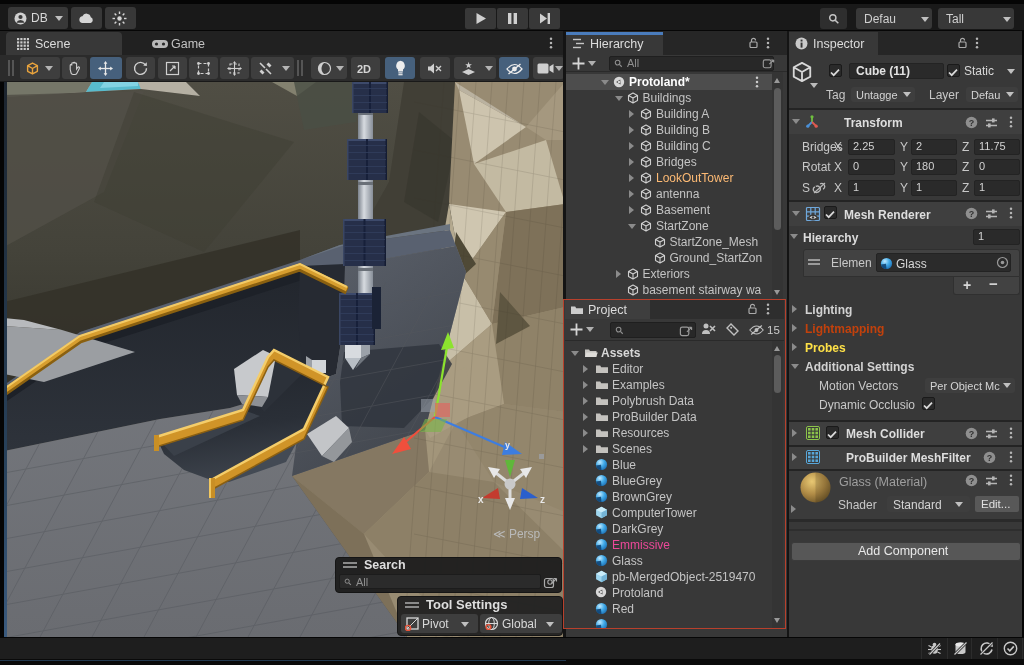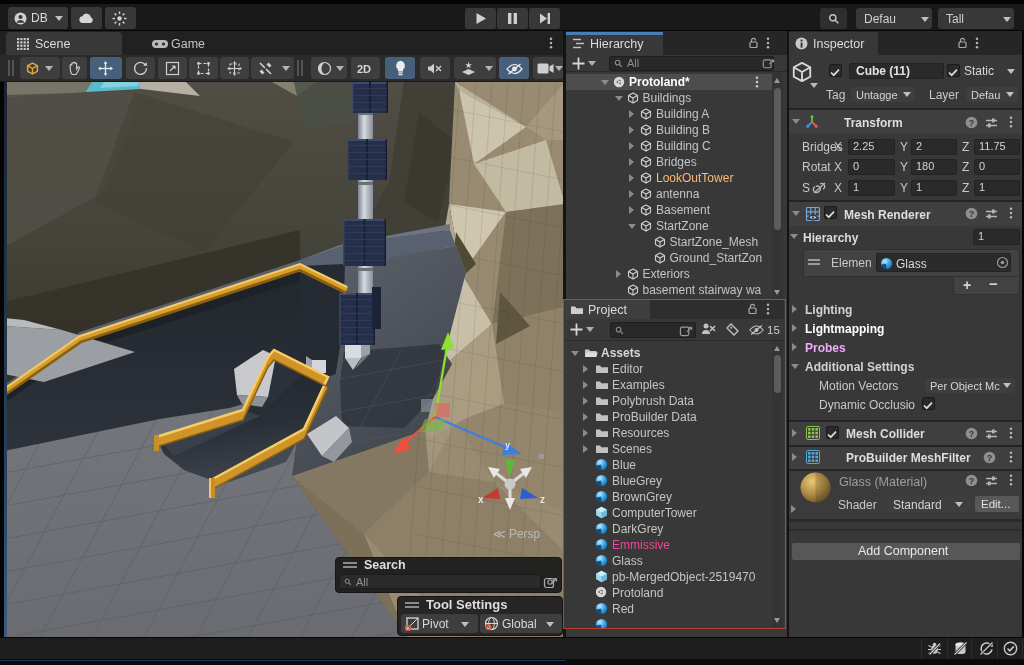--- a/index.html
+++ b/index.html
@@ -959,23 +959,23 @@
 <svg class="abs" style="left:996px;top:256px" width="13" height="13" viewBox="0 0 13 13">
 <circle cx="6.5" cy="6.5" r="5" fill="none" stroke="#9a9a9a" stroke-width="1.2"></circle>
 <circle cx="6.5" cy="6.5" r="1.8" fill="#9a9a9a"></circle>
     </svg>
 <div class="abs" style="left:953px;top:277px;width:67px;height:18px;background:#424242;border:1px solid #303030;border-top:none;border-radius:0 0 3px 3px"></div>
 <div class="txt b" style="left:963px;top:278px;font-size:14px;color:#d8d8d8">+</div>
 <div class="txt b" style="left:989px;top:277px;font-size:15px;color:#d8d8d8">−</div>
 <div class="fold foldr" style="left:792px;top:305px"></div>
 <div class="txt b" style="left:805px;top:303px;color:#d2d2d2">Lighting</div>
 <div class="fold foldr" style="left:792px;top:324px"></div>
-<div class="txt b" style="left:805px;top:322px;color:#ffffff">Lightmapping</div>
+<div class="txt b" style="left:805px;top:322px;color:#c2410c">Lightmapping</div>
 <div class="fold foldr" style="left:792px;top:343px"></div>
-<div class="txt b" style="left:805px;top:341px;color:#f0abfc">Probes</div>
+<div class="txt b" style="left:805px;top:341px;color:#fde047">Probes</div>
 <div class="fold foldd" style="left:791px;top:364px"></div>
 <div class="txt b" style="left:805px;top:360px;color:#d2d2d2">Additional Settings</div>
 <div class="txt" style="left:819px;top:379px;color:#c8c8c8">Motion Vectors</div>
 <div class="drop" style="left:925px;top:378px;width:90px;height:15px;padding:1px 0 0 5px">Per Object Mc</div>
 <div class="fold foldd" style="left:1003px;top:383px;border-top-color:#c0c0c0"></div>
 <div class="txt" style="left:819px;top:398px;color:#c8c8c8">Dynamic Occlusio</div>
 <div class="chk" style="left:922px;top:397px"></div>
 <div class="abs" style="left:922px;top:397px"><svg width="12" height="11" viewBox="0 0 12 11">
         <path d="M2 5.5 L4.7 8.2 L10 2.6" fill="none" stroke="#dadada" stroke-width="1.7"></path>
       </svg></div>

